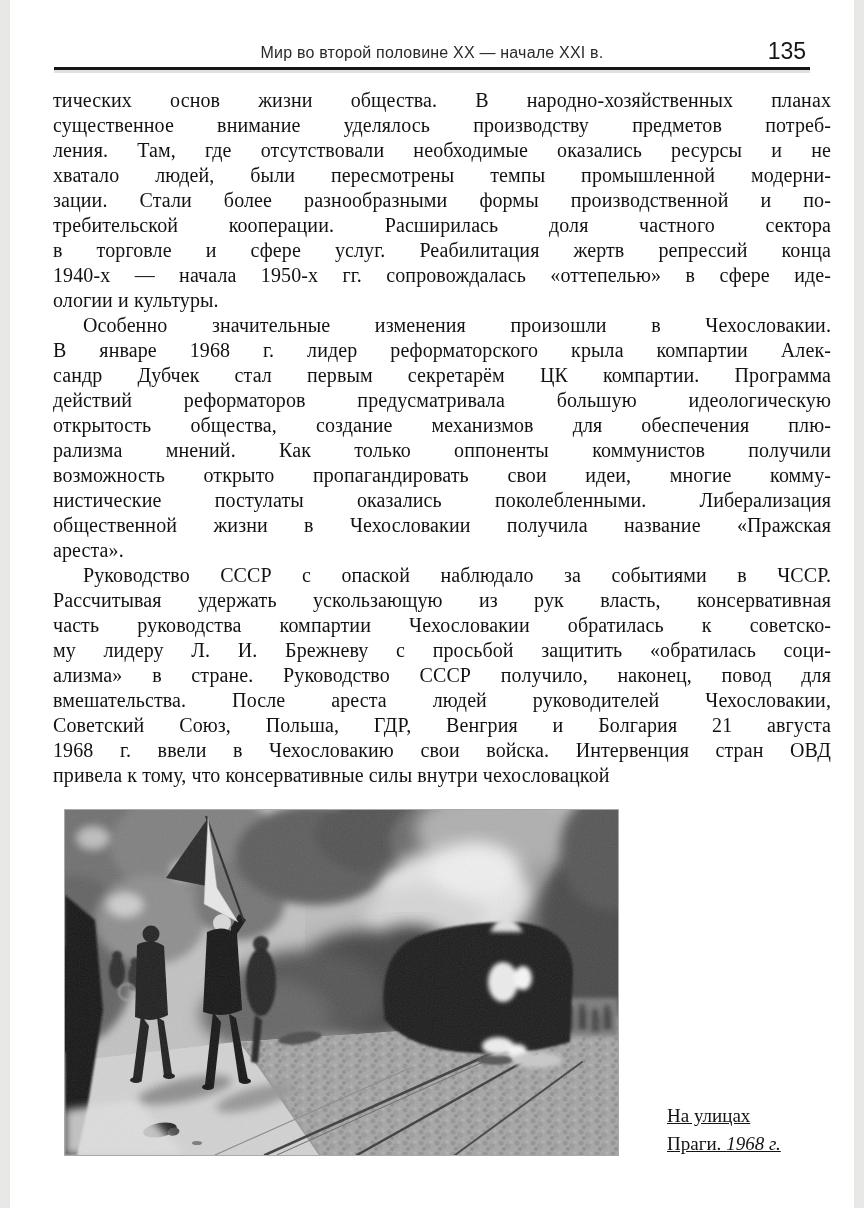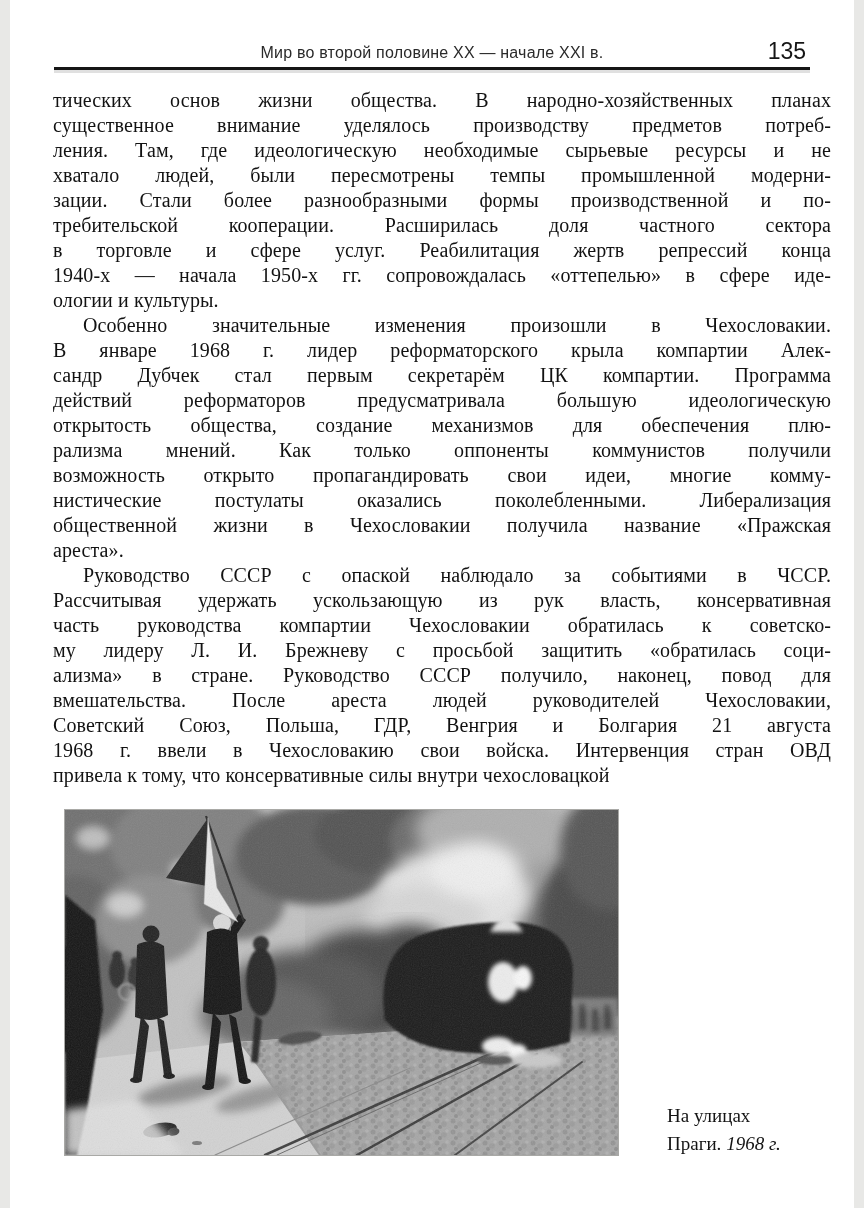--- a/index.html
+++ b/index.html
@@ -47,37 +47,37 @@
     position:absolute;left:55px;top:810px;width:553px;height:345px;
     outline:1px solid #a9a9a6;
     background:#c4c4c4;
   }
   .photo svg{display:block;width:553px;height:345px;}
   
   .caption{
     position:absolute;left:657px;top:1102px;width:170px;
     font-size:19px;line-height:28px;color:#141414;
   }
-  .cap-line{display:block;}
+  .cap-line{display:block;text-decoration:underline;}
   .cap-year{font-style:italic;}
 </style>
 </head>
 <body>
 
 <div class="page">
 
   <div class="rh-title">Мир во второй половине XX — начале XXI в.</div>
   <div class="rh-num">135</div>
   <div class="head-rule"></div>
 
   <div class="body-text">
     <div class="para">
         <div class="line">тических основ жизни общества. В народно-хозяйственных планах</div>
         <div class="line">существенное внимание уделялось производству предметов потреб-</div>
-        <div class="line">ления. Там, где идеологическую необходимые сырьевые ресурсы и не</div>
+        <div class="line">ления. Там, где отсутствовали необходимые оказались ресурсы и не</div>
         <div class="line">хватало людей, были пересмотрены темпы промышленной модерни-</div>
         <div class="line">зации. Стали более разнообразными формы производственной и по-</div>
         <div class="line">требительской кооперации. Расширилась доля частного сектора</div>
         <div class="line">в торговле и сфере услуг. Реабилитация жертв репрессий конца</div>
         <div class="line">1940-х — начала 1950-х гг. сопровождалась «оттепелью» в сфере иде-</div>
         <div class="line para-last">ологии и культуры.</div>
       </div>
     <div class="para indent">
         <div class="line">Особенно значительные изменения произошли в Чехословакии.</div>
         <div class="line">В январе 1968 г. лидер реформаторского крыла компартии Алек-</div>

